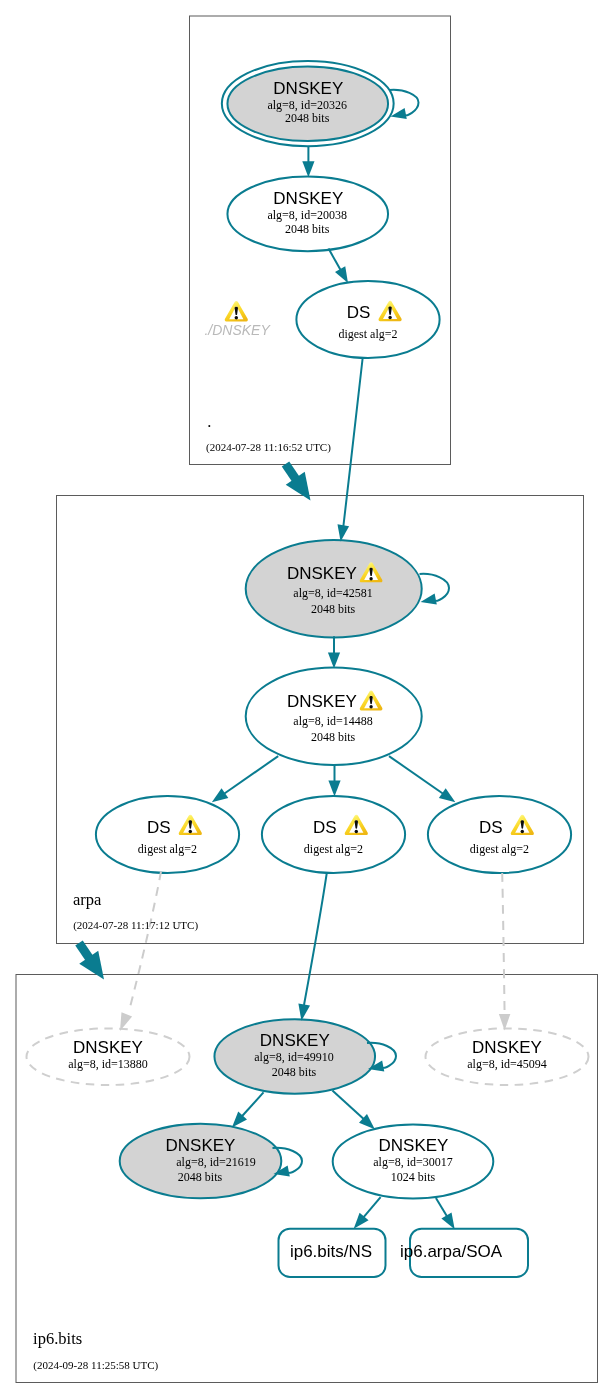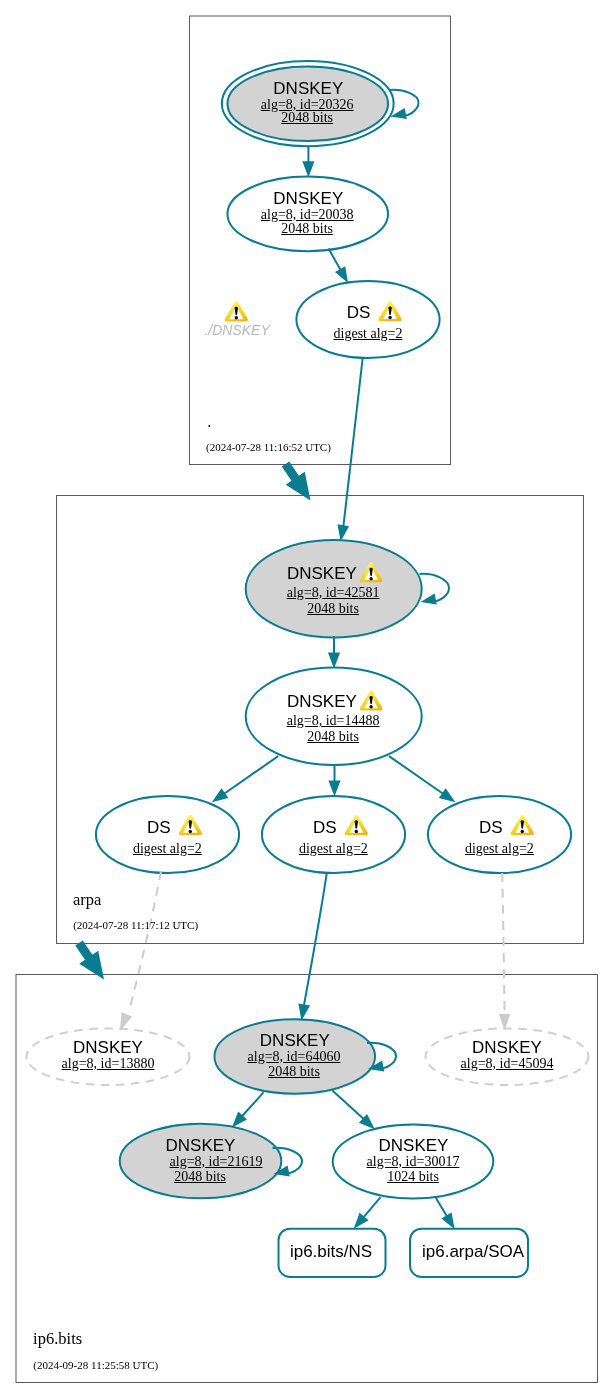--- a/index.html
+++ b/index.html
@@ -11,21 +11,21 @@
   .nodeshape{stroke:#0a7c90;stroke-width:2;}
   .nodeshape.dashed{stroke:#cfcfcf;stroke-width:2;stroke-dasharray:8.5,6.5;fill:#ffffff;}
   .edge{fill:none;stroke:#0a7c90;stroke-width:2;}
   .edge.thick{stroke-width:9;}
   .ah{fill:#0a7c90;stroke:none;}
   .dedge{fill:none;stroke:#cccccc;stroke-width:2;stroke-dasharray:9,7;}
   .dah{fill:#cccccc;stroke:none;}
   .textlayer{position:absolute;left:0;top:0;width:613px;height:1399px;}
   .tt{position:absolute;white-space:nowrap;transform:translate(-50%,-50%);color:#000;}
   .tt.main{font-family:"Liberation Sans",sans-serif;font-size:17px;line-height:1;}
-  .tt.sub{font-family:"Liberation Serif",serif;font-size:14px;line-height:1;text-decoration:underline;}
+  .tt.sub{font-family:"Liberation Serif",serif;font-size:12px;line-height:1;}
   .tt.clu{font-family:"Liberation Serif",serif;font-size:16.5px;line-height:1;transform:translate(0,-50%);}
   .tt.cts{font-family:"Liberation Serif",serif;font-size:11px;line-height:1;transform:translate(0,-50%);}
   .tt.warnlbl{font-family:"Liberation Sans",sans-serif;font-size:14px;font-style:italic;color:#b9b9b9;line-height:1;}
 </style>
 </head>
 <body>
 
 <div id="stage">
 <svg id="graph" viewBox="0 0 613 1399" width="613" height="1399" xmlns="http://www.w3.org/2000/svg">
 <defs>
@@ -195,32 +195,32 @@
 <div class="tt sub" style="left:333.1px;top:736.7px">2048 bits</div>
 <div class="tt main" style="left:158.7px;top:827.3px">DS</div>
 <div class="tt sub" style="left:167.4px;top:848.8px">digest alg=2</div>
 <div class="tt main" style="left:324.7px;top:827.3px">DS</div>
 <div class="tt sub" style="left:333.4px;top:848.8px">digest alg=2</div>
 <div class="tt main" style="left:490.7px;top:827.3px">DS</div>
 <div class="tt sub" style="left:499.4px;top:848.8px">digest alg=2</div>
 <div class="tt main" style="left:108.0px;top:1047.0px">DNSKEY</div>
 <div class="tt sub" style="left:108.0px;top:1064.0px">alg=8, id=13880</div>
 <div class="tt main" style="left:294.8px;top:1040.3px">DNSKEY</div>
-<div class="tt sub" style="left:294.0px;top:1057.0px">alg=8, id=64060</div>
+<div class="tt sub" style="left:294.0px;top:1057.0px">alg=8, id=49910</div>
 <div class="tt sub" style="left:294.0px;top:1071.8px">2048 bits</div>
 <div class="tt main" style="left:507.0px;top:1047.0px">DNSKEY</div>
 <div class="tt sub" style="left:507.0px;top:1064.0px">alg=8, id=45094</div>
 <div class="tt main" style="left:200.5px;top:1145.0px">DNSKEY</div>
 <div class="tt sub" style="left:216px;top:1161.7px">alg=8, id=21619</div>
 <div class="tt sub" style="left:200.0px;top:1176.5px">2048 bits</div>
 <div class="tt main" style="left:413.5px;top:1145.0px">DNSKEY</div>
 <div class="tt sub" style="left:413.0px;top:1161.7px">alg=8, id=30017</div>
 <div class="tt sub" style="left:413.0px;top:1176.5px">1024 bits</div>
 <div class="tt main" style="left:331.0px;top:1250.9px">ip6.bits/NS</div>
-<div class="tt main" style="left:473px;top:1250.9px">ip6.arpa/SOA</div>
+<div class="tt main" style="left:451px;top:1250.9px">ip6.arpa/SOA</div>
 <div class="tt clu" style="left:207.2px;top:421.5px">.</div>
 <div class="tt cts" style="left:206.0px;top:446.5px">(2024-07-28 11:16:52 UTC)</div>
 <div class="tt clu" style="left:73.0px;top:900.2px">arpa</div>
 <div class="tt cts" style="left:73.2px;top:925.0px">(2024-07-28 11:17:12 UTC)</div>
 <div class="tt clu" style="left:33.1px;top:1338.8px">ip6.bits</div>
 <div class="tt cts" style="left:33.3px;top:1365.0px">(2024-09-28 11:25:58 UTC)</div>
 <div class="tt warnlbl" style="left:237.1px;top:329.8px">./DNSKEY</div>
 </div>
 </div>
 

